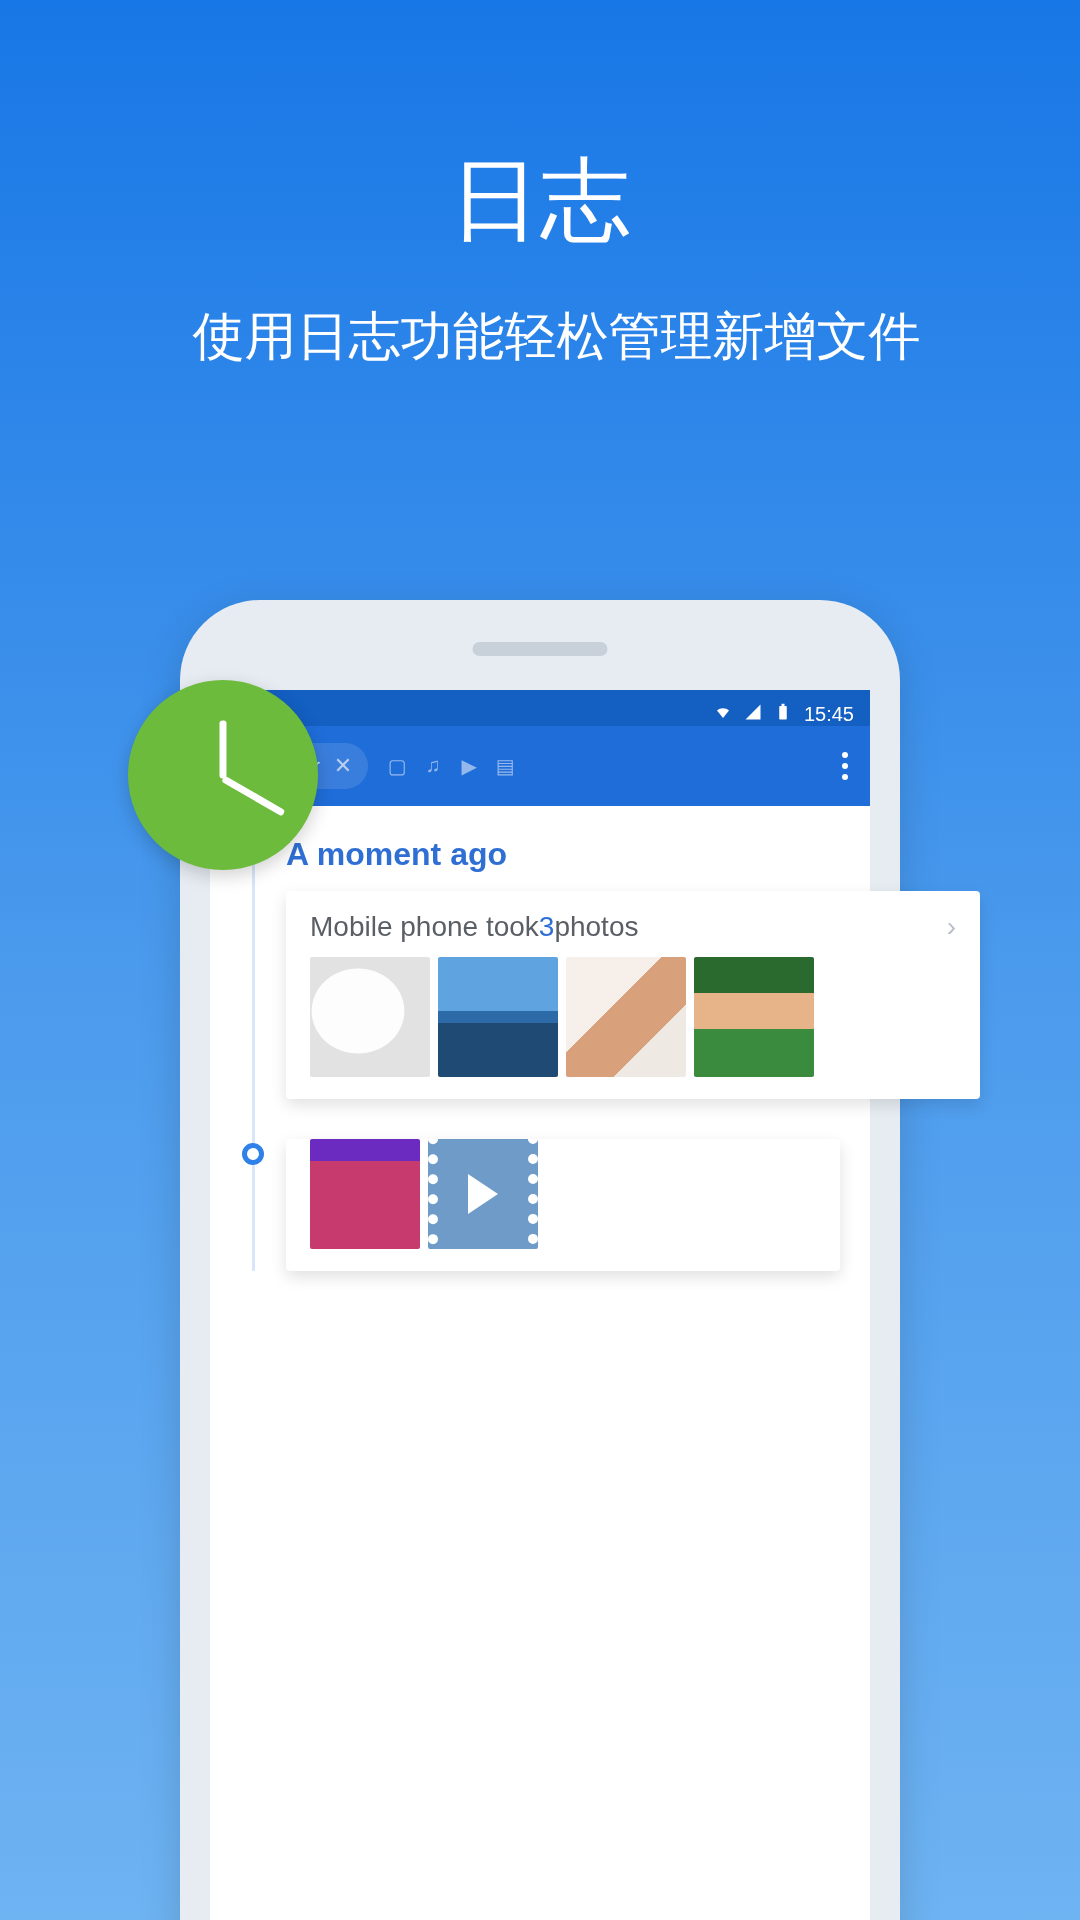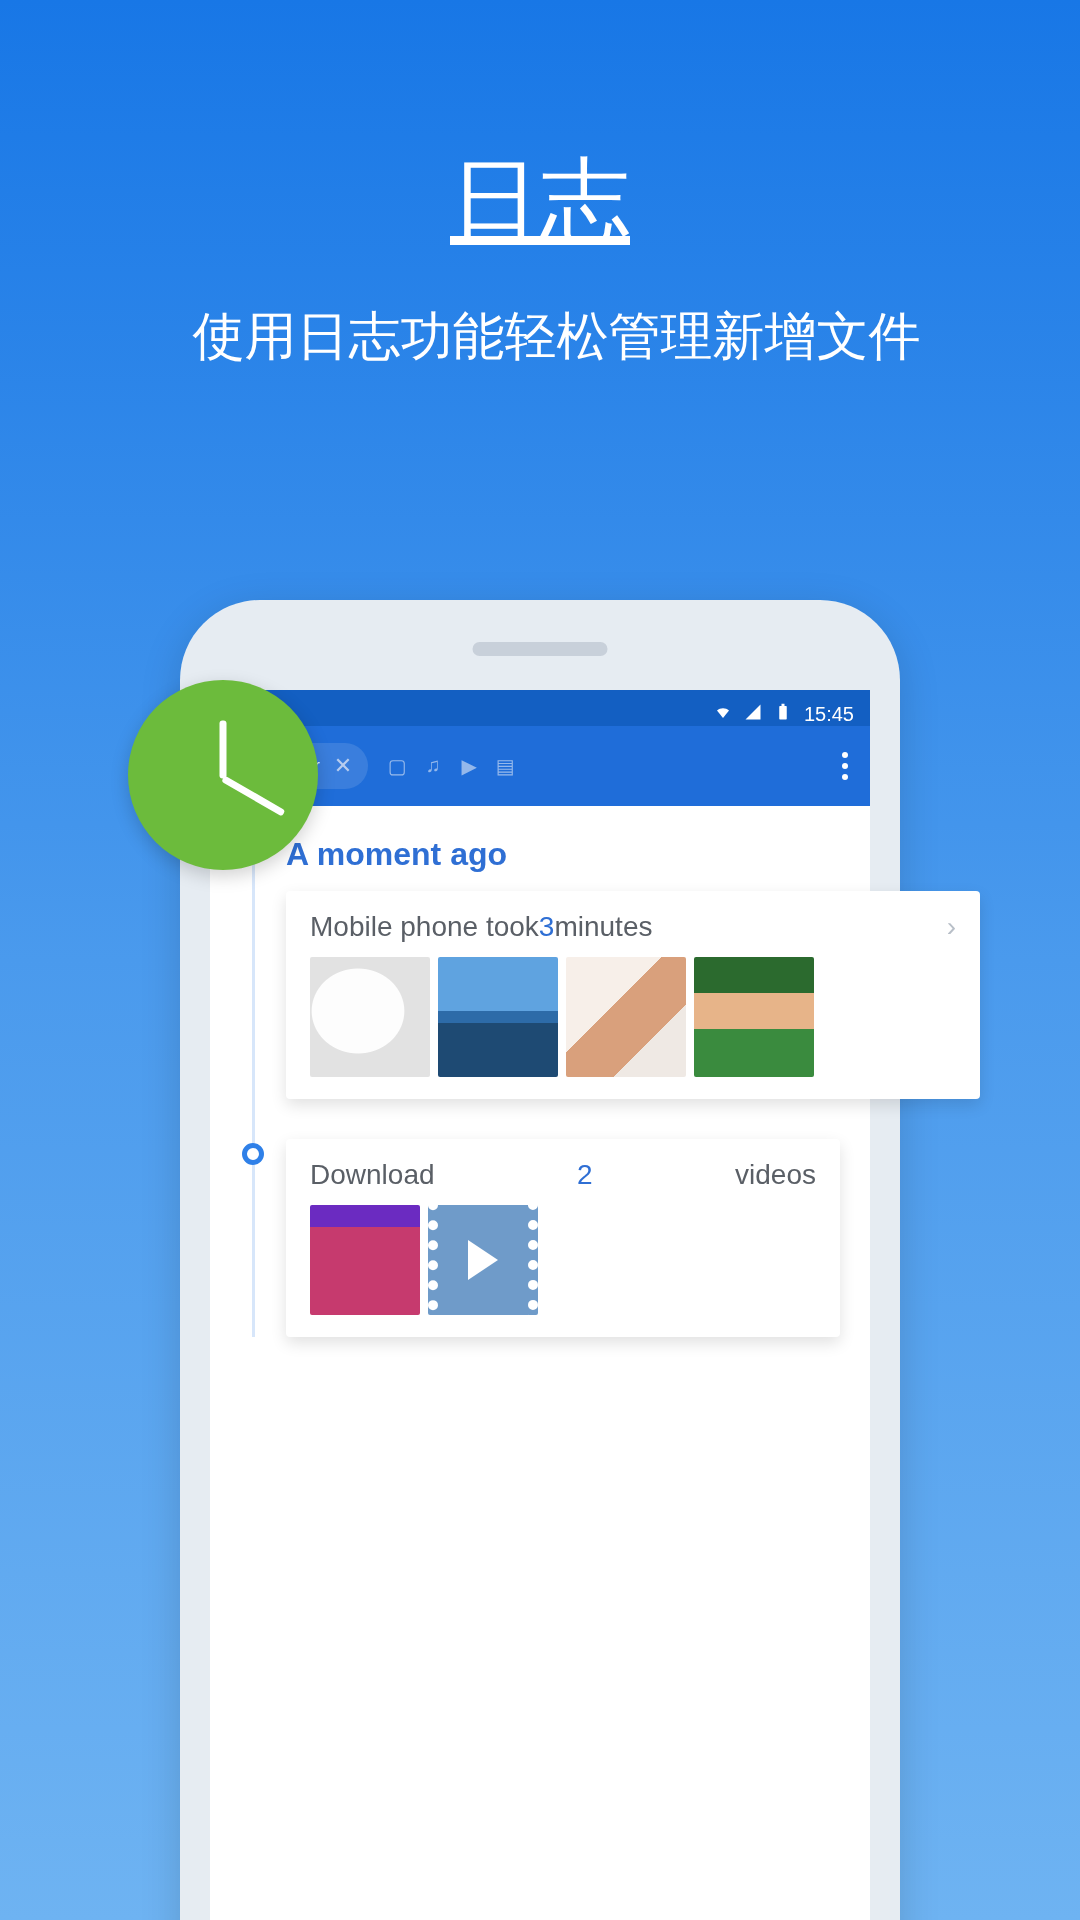--- a/index.html
+++ b/index.html
@@ -12,21 +12,20 @@
   position: relative;
 }
 
 
 .header-title {
   text-align: center;
   color: #fff;
   font-size: 90px;
   font-weight: 400;
   margin-top: 140px;
-  text-decoration: underline;
 }
 .header-subtitle {
   text-align: center;
   color: #fff;
   font-size: 52px;
   font-weight: 300;
   margin-top: 40px;
   padding-left: 33px;
 }
 
@@ -242,40 +241,35 @@
     <div class="timeline">
       <div class="timeline-line"></div>
 
       <div class="timeline-section">
         <div class="timeline-dot"></div>
         <div class="timeline-title blue">A moment ago</div>
         <div class="card wide">
           <div class="card-header">
             <span>Mobile phone took </span>
             <span class="count">3</span>
-            <span> minutes</span>
+            <span> photos</span>
             <span class="chevron">›</span>
           </div>
           <div class="thumb-row">
             <div class="thumb t1"></div>
             <div class="thumb t2"></div>
             <div class="thumb t3"></div>
             <div class="thumb t4"></div>
           </div>
         </div>
       </div>
 
       <div class="timeline-section">
         <div class="timeline-dot"></div>
         <div class="card" style="margin-right:30px">
-          <div class="card-header">
-            <span>Download </span>
-            <span class="count">2</span>
-            <span> videos</span>
-          </div>
           <div class="thumb-row">
             <div class="thumb vid1"></div>
             <div class="thumb vid2">
                 <div class="play"></div>
               </div>
           </div>
         </div>
       </div>
 
 

